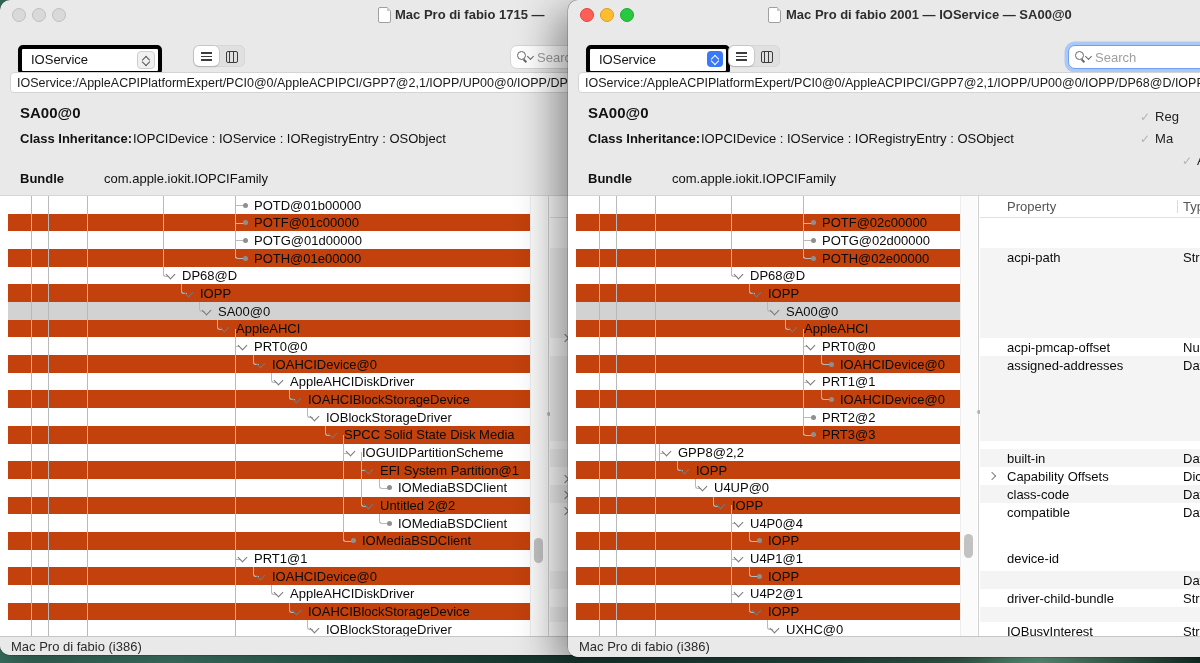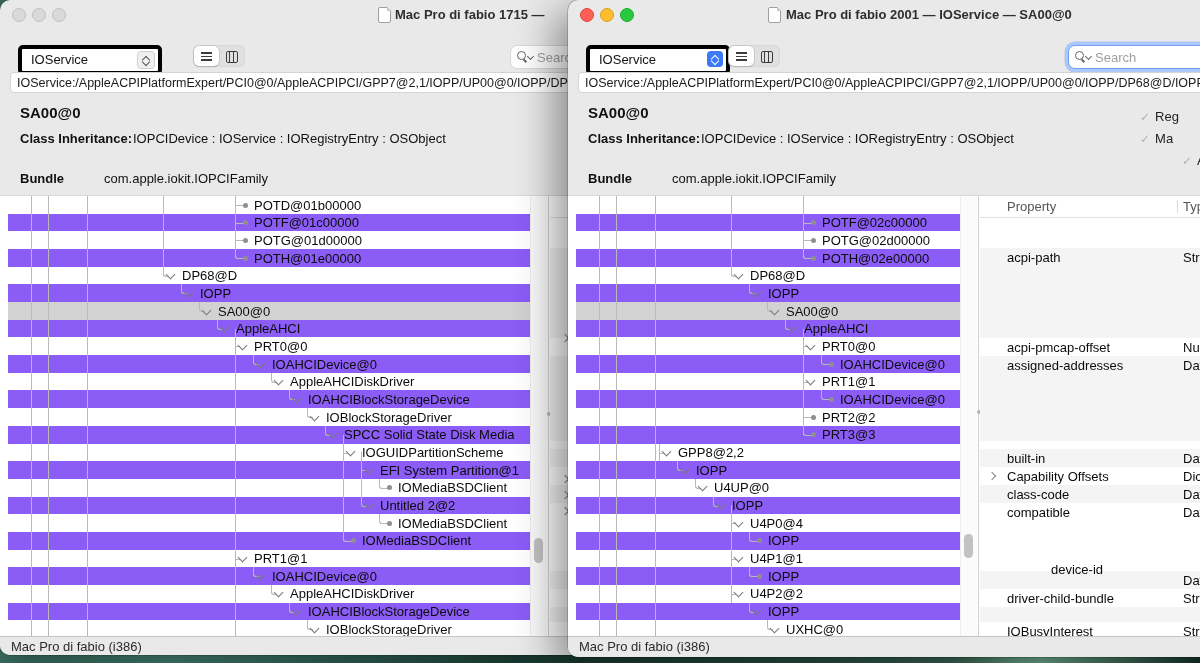--- a/index.html
+++ b/index.html
@@ -58,21 +58,21 @@
   .metaline.bu{top:171px;}
   .flags{position:absolute;left:572px;top:0;}
   .flagrow{position:absolute;left:0;white-space:nowrap;}
   .flagrow .chk{color:#b2b2b2;font-size:12px;margin-right:5px;}
   .flagrow .ftxt{font-size:13px;color:#222;}
   .content{position:absolute;left:0;top:195px;right:0;height:442px;background:#fff;border-top:1px solid #d6d6d6;padding-left:27px;}
   .tpanel{position:absolute;top:0;height:442px;overflow:hidden;}
   .back .tpanel{left:8px;width:522px;}
   .front .tpanel{left:8px;width:384px;}
   .trow{position:absolute;left:0;right:0;height:17.68px;background:#fff;}
-  .trow.alt{background:#8b5cf6;text-align:right;}
+  .trow.alt{background:#c2410c;text-align:right;}
   .trow.sel{background:#d2d2d2;}
   .tlabel{position:absolute;top:1.5px;font-size:13px;color:#0b0b0b;white-space:nowrap;}
   .gline{position:absolute;width:0;border-left:1px solid #b9b9b9;}
   .vline{position:absolute;top:0;height:17.68px;width:0;border-left:1px solid #b9b9b9;}
   .hbar{position:absolute;top:9px;height:0;border-top:1px solid #b9b9b9;}
   .elbow{position:absolute;top:0;height:9px;border-left:1px solid #b9b9b9;border-bottom:1px solid #b9b9b9;border-bottom-left-radius:3px;}
   .chev{position:absolute;top:4.5px;width:6px;height:6px;border-style:solid;border-width:0 1.5px 1.5px 0;border-color:#787878;transform:rotate(45deg);}
   .ldot{position:absolute;top:6.5px;width:5px;height:5px;border-radius:50%;background:#8f8f8f;}
   .vscroll{position:absolute;top:0;height:442px;width:16px;background:#fbfbfb;border-left:1px solid #ededed;}
   .back .vscroll{left:530px}.front .vscroll{left:392px}
@@ -463,21 +463,21 @@
         </div>
         <div class="trow alt" style="top: 371.28px;">
           <div class="elbow" style="left: 173px; width: 9px;"></div>
           <div class="ldot" style="left: 181px;"></div>
           <div class="tlabel" style="left: 192px;">IOPP</div>
         </div>
         <div class="trow" style="top: 388.96px;">
           <div class="vline" style="left: 155px;"></div>
           <div class="hbar" style="left: 155px; width: 5px;"></div>
           <div class="chev" style="left: 159px;"></div>
-          <div class="tlabel" style="left: 174px;">U4P2@2</div>
+          <div class="tlabel" style="left: 174px;">U4P2@1</div>
         </div>
         <div class="trow alt" style="top: 406.64px;">
           <div class="elbow" style="left: 173px; width: 5px;"></div>
           <div class="chev" style="left: 177px;"></div>
           <div class="tlabel" style="left: 192px;">IOPP</div>
         </div>
         <div class="trow" style="top: 424.32px;">
           <div class="elbow" style="left: 191px; width: 5px;"></div>
           <div class="chev" style="left: 195px;"></div>
           <div class="tlabel" style="left: 210px;">UXHC@0</div>
@@ -517,21 +517,21 @@
         <div class="pname" style="top: 273px;">Capability Offsets</div>
         <div class="ptype" style="top: 273px;">Dictionary</div>
         <div class="pdisc" style="top: 277px;"></div>
         <div class="pband s1" style="top: 289px; height: 18px;"></div>
         <div class="pname" style="top: 291px;">class-code</div>
         <div class="ptype" style="top: 291px;">Data</div>
         <div class="pband" style="top: 307px; height: 38px;"></div>
         <div class="pname" style="top: 309px;">compatible</div>
         <div class="ptype" style="top: 309px;">Data</div>
         <div class="pband s1" style="top: 375px; height: 18px;"></div>
-        <div class="pname" style="top: 366px; margin-left: 44px;">device-id</div>
+        <div class="pname" style="top: 355px;">device-id</div>
         <div class="ptype" style="top: 377px;">Data</div>
         <div class="pband" style="top: 393px; height: 18px;"></div>
         <div class="pname" style="top: 395px;">driver-child-bundle</div>
         <div class="ptype" style="top: 395px;">String</div>
         <div class="pband s1" style="top: 411px; height: 15px;"></div>
         <div class="pband" style="top: 426px; height: 16px;"></div>
         <div class="pname" style="top: 428px;">IOBusyInterest</div>
         <div class="ptype" style="top: 428px;">String</div>
       </div>
   </div>

